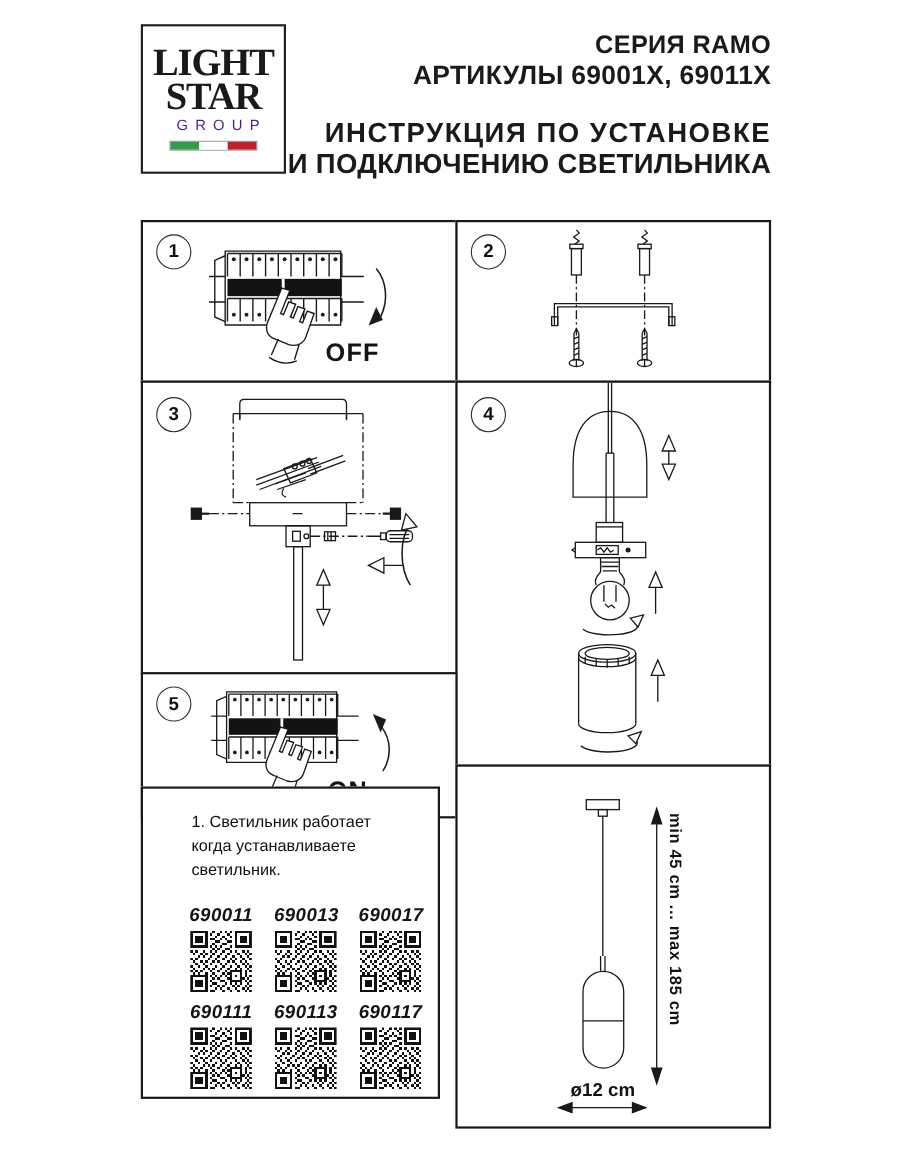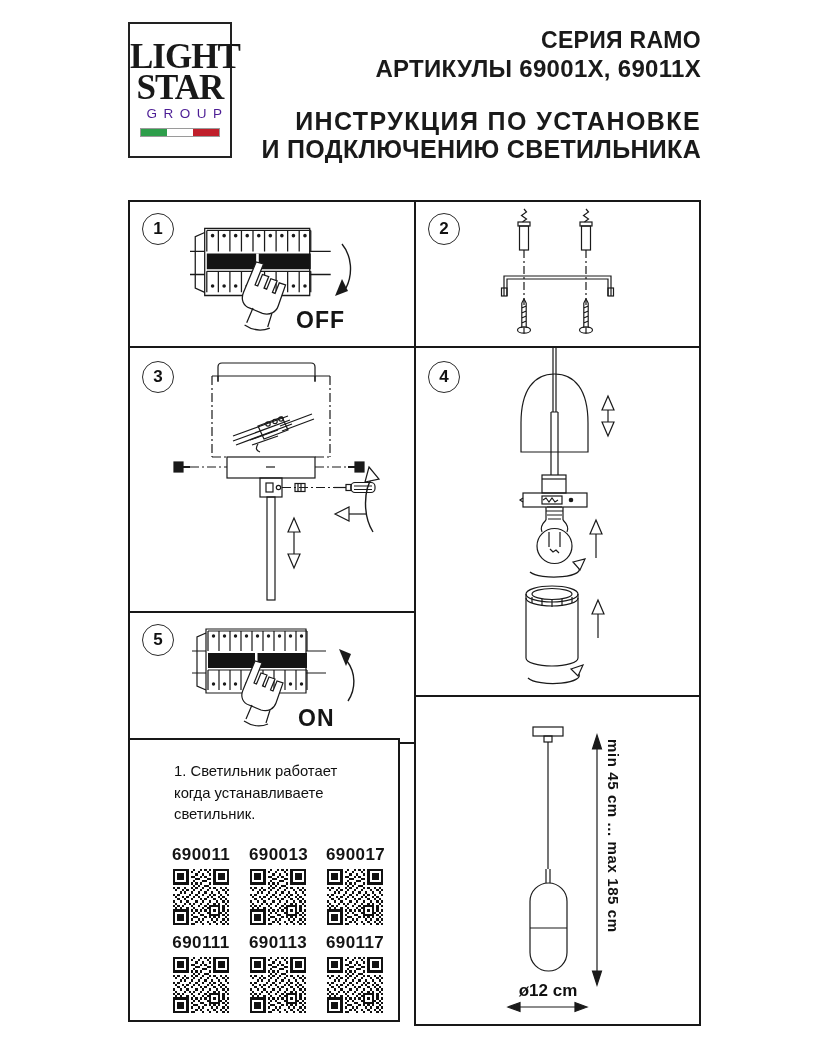--- a/index.html
+++ b/index.html
@@ -1,48 +1,48 @@
 <!DOCTYPE html>
 <html><head>
 <meta charset="utf-8">
 <style>
   html,body{margin:0;padding:0;background:#fff;}
   .page{position:relative;width:826px;height:1052px;background:#fff;overflow:hidden;
         font-family:"Liberation Sans",sans-serif;color:#131313;}
   
-  .logo{position:absolute;left:128px;top:22px;width:104px;height:136px;border:2px solid #222;
+  .logo{position:absolute;left:128px;top:22px;width:132px;height:136px;border:2px solid #222;
         box-sizing:border-box;text-align:center;background:#fff;}
   .logo-word{font-family:"Liberation Serif",serif;font-weight:700;font-size:35px;line-height:31px;
         letter-spacing:-1px;color:#191919;}
   .logo-light{margin-top:17px;}
   .logo-group{margin-top:3px;font-size:13.5px;letter-spacing:6.5px;padding-left:15px;color:#4c1d95;}
   .flag{margin:7px auto 0;width:80px;height:9px;border:1px solid #9a9a9a;display:flex;box-sizing:border-box;}
   .flag>div{flex:1;}
   .htxt{position:absolute;right:125px;text-align:right;font-weight:700;color:#1a1a1a;white-space:nowrap;}
   .h-series{top:27px;font-size:23px;letter-spacing:.3px;}
   .h-articles{top:55px;font-size:24px;letter-spacing:.3px;}
   .h-instr1{top:107px;font-size:25px;letter-spacing:1.4px;}
   .h-instr2{top:135px;font-size:25px;letter-spacing:.3px;}
   
   .panel{position:absolute;border:2px solid #181818;box-sizing:border-box;background:#fff;}
   #p1{left:128px;top:200px;width:288px;height:148px;}
   #p2{left:414px;top:200px;width:287px;height:148px;}
   #p3{left:128px;top:346px;width:288px;height:267px;}
   #p4{left:414px;top:346px;width:287px;height:351px;}
   #p5{left:128px;top:611px;width:288px;height:133px;}
-  #p6{left:128px;top:738px;width:272px;height:284px;}
+  #p6{left:128px;top:715px;width:272px;height:284px;}
   #p7{left:414px;top:695px;width:287px;height:331px;}
   .pnum{position:absolute;left:12px;top:11px;width:32px;height:32px;border:1.8px solid #2c2c2c;
         border-radius:50%;display:flex;align-items:center;justify-content:center;
         font-size:17px;font-weight:700;color:#111;box-sizing:border-box;background:#fff;z-index:2;}
   .dsvg{position:absolute;left:0;top:0;width:100%;height:100%;display:block;}
   
   .notes{position:absolute;left:44px;top:21px;font-size:14.8px;line-height:21.5px;color:#101010;}
   .qr-label{position:absolute;width:58px;text-align:center;font-size:17px;font-weight:700;
-        letter-spacing:.4px;color:#141414;}
+        letter-spacing:.4px;color:#141414;font-style:italic;}
   .qr-box{position:absolute;width:56px;height:56px;}
   .qr-box svg{width:100%;height:100%;display:block;}
   
   .vlabel{position:absolute;left:189px;top:42px;height:244px;display:flex;align-items:center;
         writing-mode:vertical-rl;font-weight:700;font-size:15px;letter-spacing:.6px;color:#111;}
   .dlabel{position:absolute;left:88px;top:284px;width:88px;text-align:center;
         font-weight:700;font-size:17px;color:#111;}
   .svgtext{font-family:"Liberation Sans",sans-serif;font-weight:600;fill:#151515;}
 </style>
 </head>

